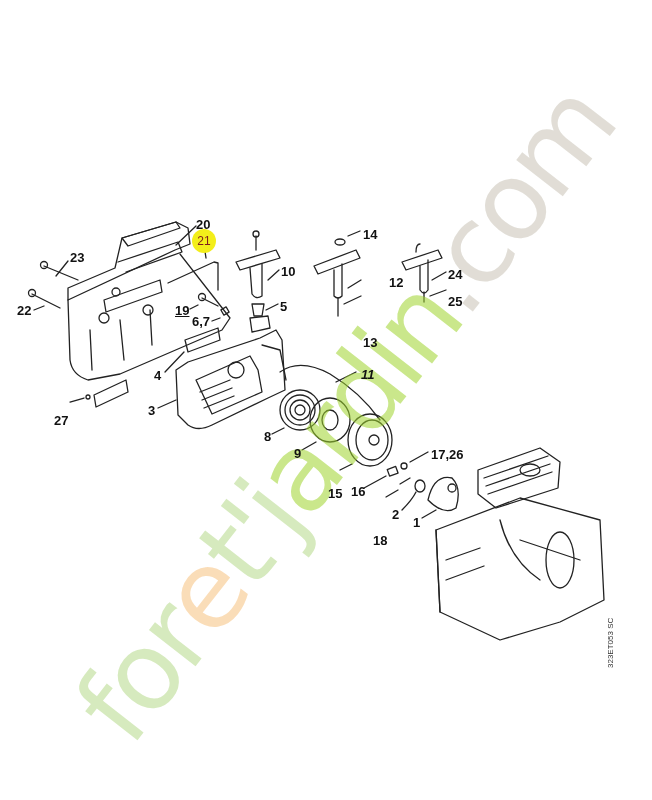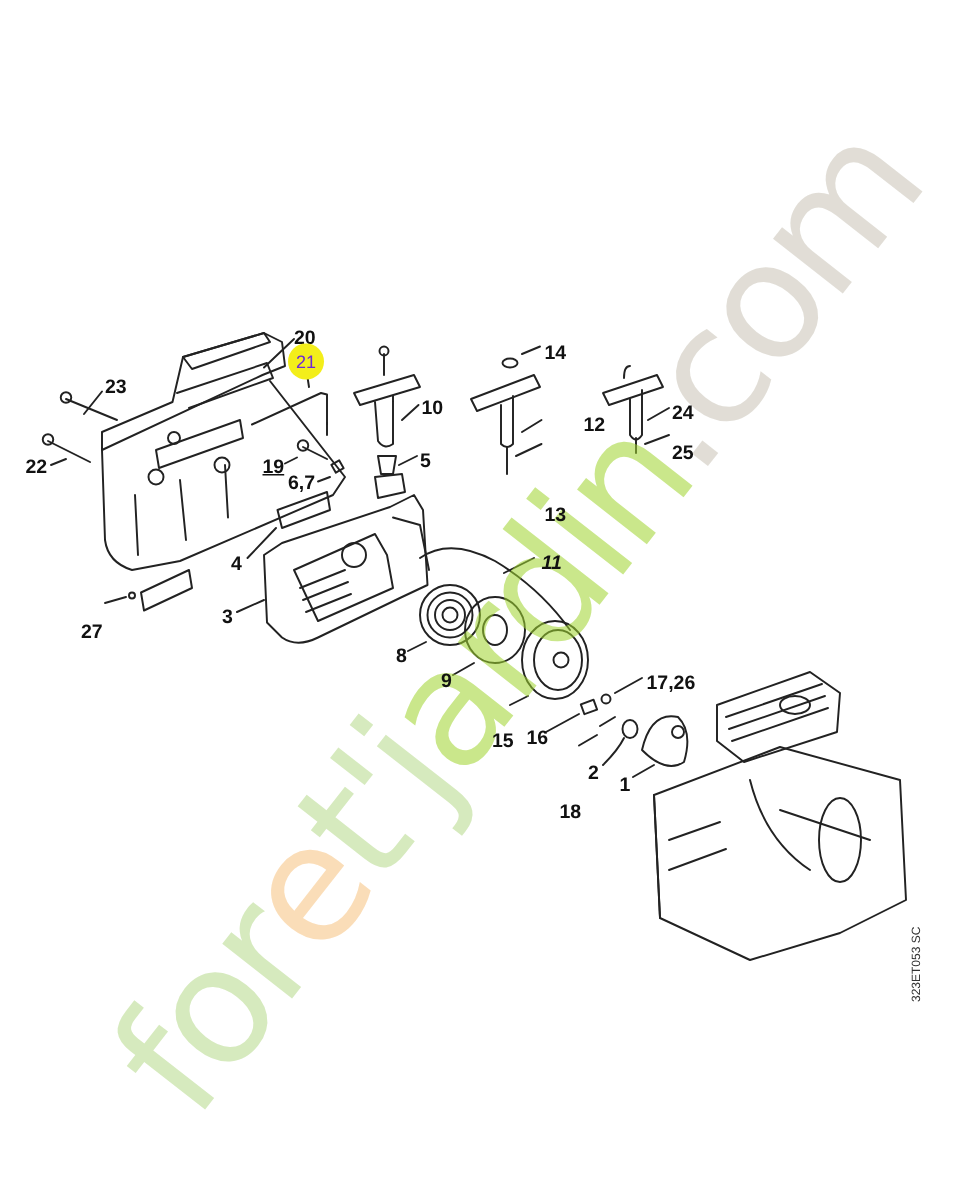--- a/index.html
+++ b/index.html
@@ -1,19 +1,19 @@
 <!DOCTYPE html>
 <html><head>
   <meta charset="utf-8">
   <style>
     html, body { margin:0; padding:0; background:#ffffff; }
     body { width:652px; height:800px; position:relative; overflow:hidden; font-family:"Liberation Sans", sans-serif; }
     #stage { position:absolute; left:0; top:0; width:652px; height:800px; }
     .callout { position:absolute; font-family:"Liberation Sans", sans-serif; font-weight:bold; font-size:13px; color:#111; line-height:1; white-space:nowrap; }
-    .callout.hl { width:24px; height:24px; border-radius:50%; background:#f3ee1a; color:#6d28d9; font-weight:normal; font-size:12px; display:flex; align-items:center; justify-content:center; }
+    .callout.hl { width:24px; height:24px; border-radius:50%; background:#f3ee1a; color:#7f1d1d; font-weight:normal; font-size:12px; display:flex; align-items:center; justify-content:center; }
     .code { position:absolute; left:606px; top:668px; transform:rotate(-90deg); transform-origin:left top; font-size:8px; color:#333; font-family:"Liberation Sans", sans-serif; white-space:nowrap; }
     .wm { position:absolute; font-family:"DejaVu Sans", sans-serif; font-size:108px; white-space:nowrap; transform:rotate(-52deg); transform-origin:left bottom; left:150px; top:640px; opacity:0.55; letter-spacing:-4px; }
     .wm span { display:inline-block; }
   </style>
 </head>
 <body>
 
 <div id="stage">
   <svg width="652" height="800" viewBox="0 0 652 800" xmlns="http://www.w3.org/2000/svg" style="position:absolute;left:0;top:0;">
     <g fill="none" stroke="#222" stroke-width="1.3" stroke-linejoin="round" stroke-linecap="round">

